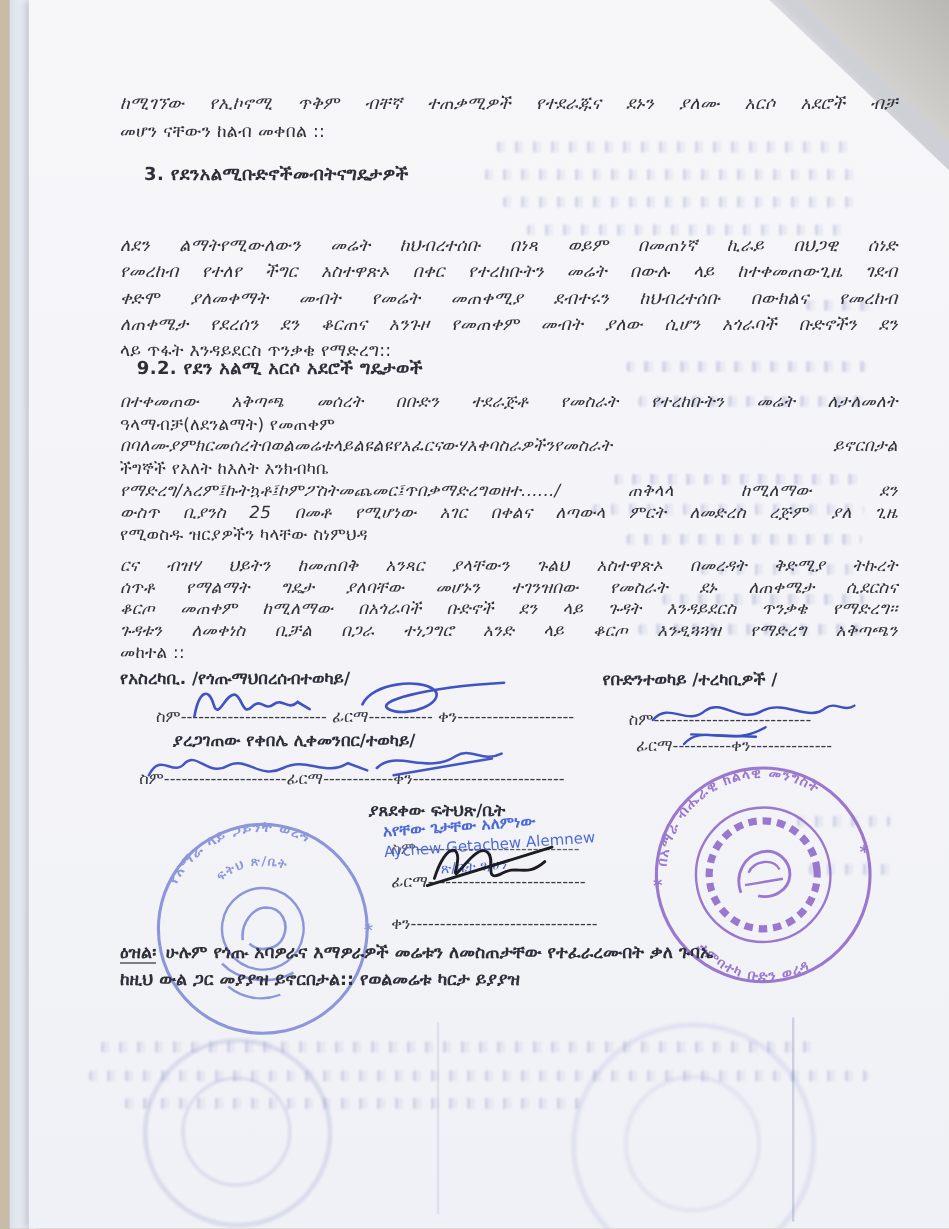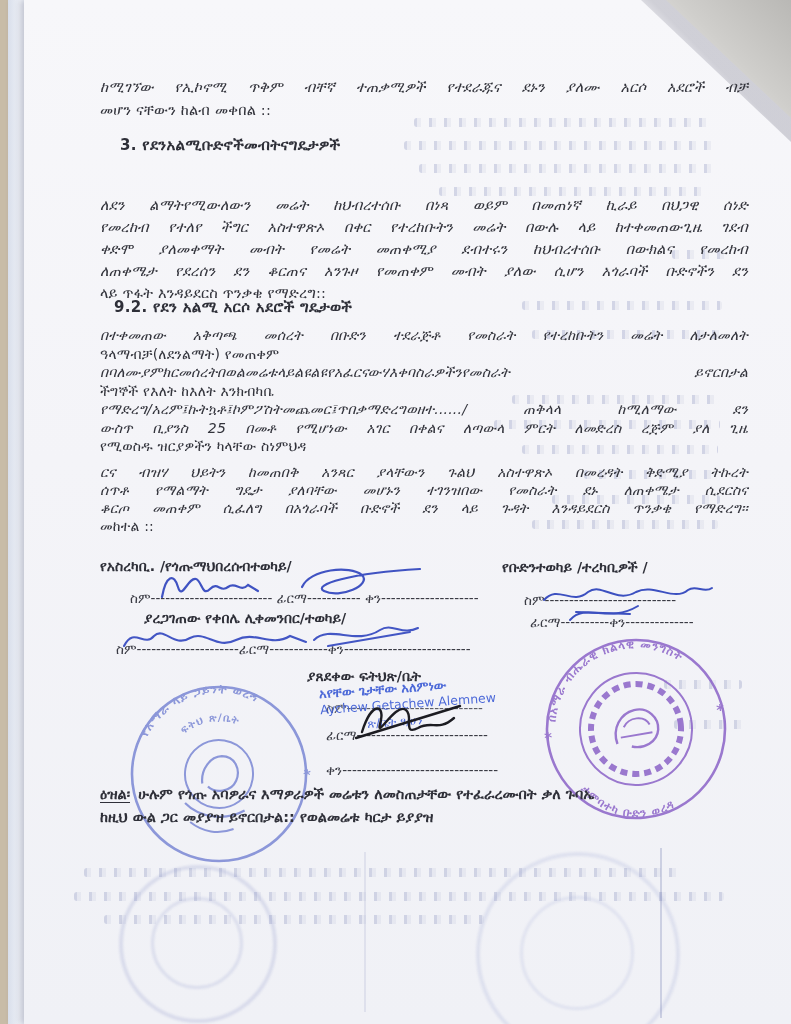--- a/index.html
+++ b/index.html
@@ -119,21 +119,22 @@
     <div class="ln j">በባለሙያምክርመሰረትበወልመሬቱላይልዩልዩየአፈርናውሃእቀባስራዎችንየመስራት ይኖርበታል</div>
     <div class="ln">ችግኞች የእለት ከእለት እንክብካቤ</div>
     <div class="ln j">የማድረግ/አረም፤ኩትኳቶ፤ኮምፖስትመጨመር፤ጥበቃማድረግወዘተ....../ ጠቅላላ ከሚለማው ደን</div>
     <div class="ln j">ውስጥ ቢያንስ 25 በመቶ የሚሆነው አገር በቀልና ለጣውላ ምርት ለመድረስ ረጅም ያለ ጊዜ</div>
     <div class="ln">የሚወስዱ ዝርያዎችን ካላቸው ስነምህዳ</div>
   </div>
 
   <div class="block lh18" style="top:463px">
     <div class="ln j">ርና ብዝሃ ህይትን ከመጠበቅ አንጻር ያላቸውን ጉልህ አስተዋጽኦ በመረዳት ቅድሚያ ትኩረት</div>
     <div class="ln j">ሰጥቶ የማልማት ግዴታ ያለባቸው መሆኑን ተገንዝበው የመስራት ደኑ ለጠቀሜታ ሲደርስና</div>
-    <div class="ln j">ቆርጦ መጠቀም ሲፈለግ በአጎራባች ቡድኖች ደን ላይ ጉዳት እንዳይደርስ ጥንቃቄ የማድረግ፡፡</div>
+    <div class="ln j">ቆርጦ መጠቀም ከሚለማው በአጎራባች ቡድኖች ደን ላይ ጉዳት እንዳይደርስ ጥንቃቄ የማድረግ፡፡</div>
+    <div class="ln j">ጉዳቱን ለመቀነስ ቢቻል በጋራ ተነጋግሮ አንድ ላይ ቆርጦ እንዲጓጓዝ የማድረግ አቅጣጫን</div>
     <div class="ln">መከተል ::</div>
   </div>
 
   <div class="sig-title" style="left:76px;top:558px">የአስረካቢ. /የጎጡማህበረሰብተወካይ/</div>
   <div class="sig-title" style="left:478px;top:559px">የቡድንተወካይ /ተረካቢዎች /</div>
 
   <div class="dashline" style="left:106px;top:590px">ስም------------------------- ፊርማ----------- ቀን--------------------</div>
   <div class="dashline" style="left:500px;top:592px">ስም---------------------------</div>
 
   <div class="sig-title" style="left:120px;top:610px">ያረጋገጠው የቀበሌ ሊቀመንበር/ተወካይ/</div>

